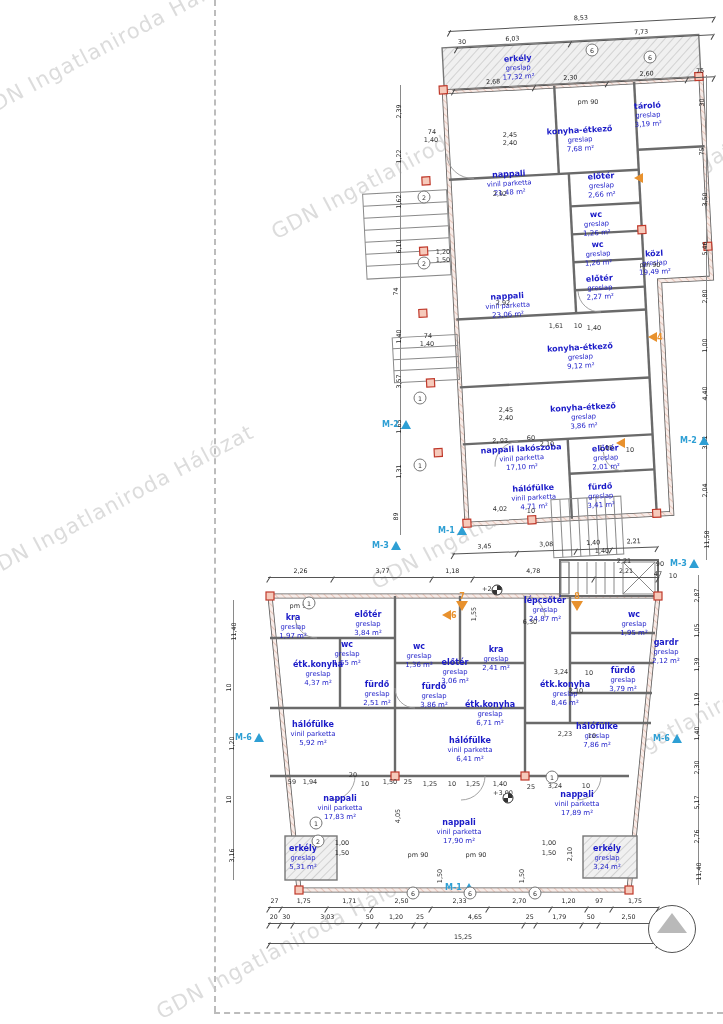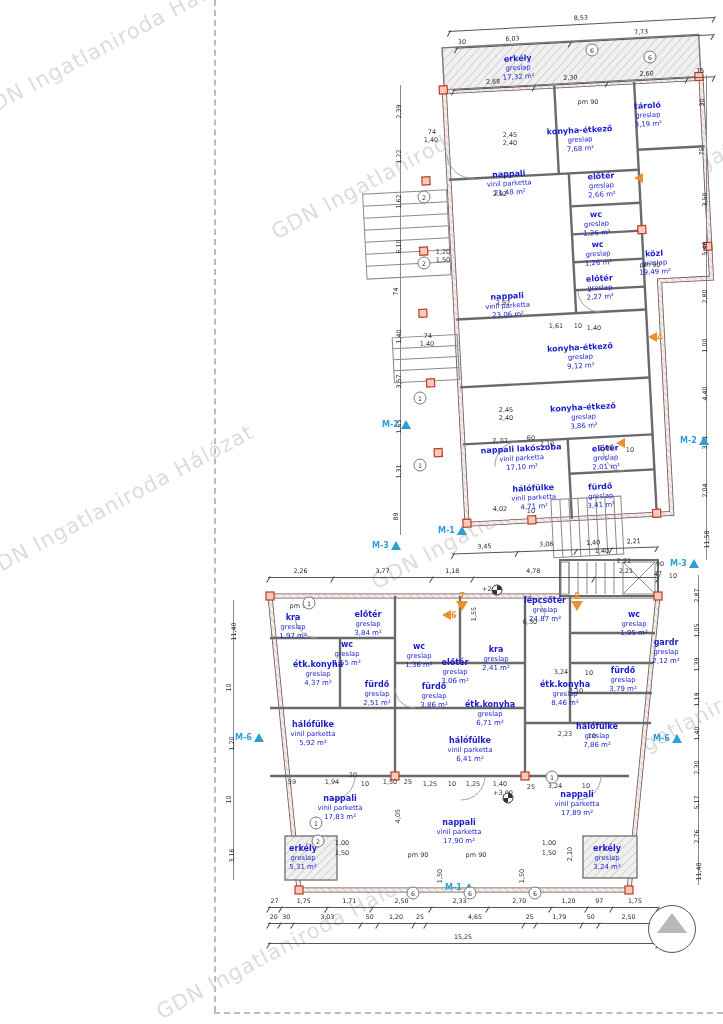--- a/index.html
+++ b/index.html
@@ -517,21 +517,21 @@
       <div class="ann" style="left: 492px; top: 585px;">+2,99</div>
       <div class="ann" style="left: 530px; top: 618px;">6,30</div>
       <div class="ann v" style="left: 474px; top: 610px;">1,55</div>
       <div class="ann" style="left: 300px; top: 602px;">pm 90</div>
       <div class="ann" style="left: 561px; top: 668px;">3,24</div>
       <div class="ann" style="left: 589px; top: 669px;">10</div>
       <div class="ann" style="left: 576px; top: 687px;">2,10</div>
       <div class="ann" style="left: 565px; top: 730px;">2,23</div>
       <div class="ann" style="left: 592px; top: 732px;">10</div>
       <div class="ann" style="left: 292px; top: 778px;">59</div>
-      <div class="ann" style="left: 332px; top: 778px;">1,94</div>
+      <div class="ann" style="left: 310px; top: 778px;">1,94</div>
       <div class="ann" style="left: 353px; top: 771px;">20</div>
       <div class="ann" style="left: 365px; top: 780px;">10</div>
       <div class="ann" style="left: 390px; top: 778px;">1,50</div>
       <div class="ann" style="left: 408px; top: 778px;">25</div>
       <div class="ann" style="left: 430px; top: 780px;">1,25</div>
       <div class="ann" style="left: 452px; top: 780px;">10</div>
       <div class="ann" style="left: 473px; top: 780px;">1,25</div>
       <div class="ann" style="left: 500px; top: 780px;">1,40</div>
       <div class="ann" style="left: 531px; top: 783px;">25</div>
       <div class="ann" style="left: 555px; top: 782px;">3,24</div>

